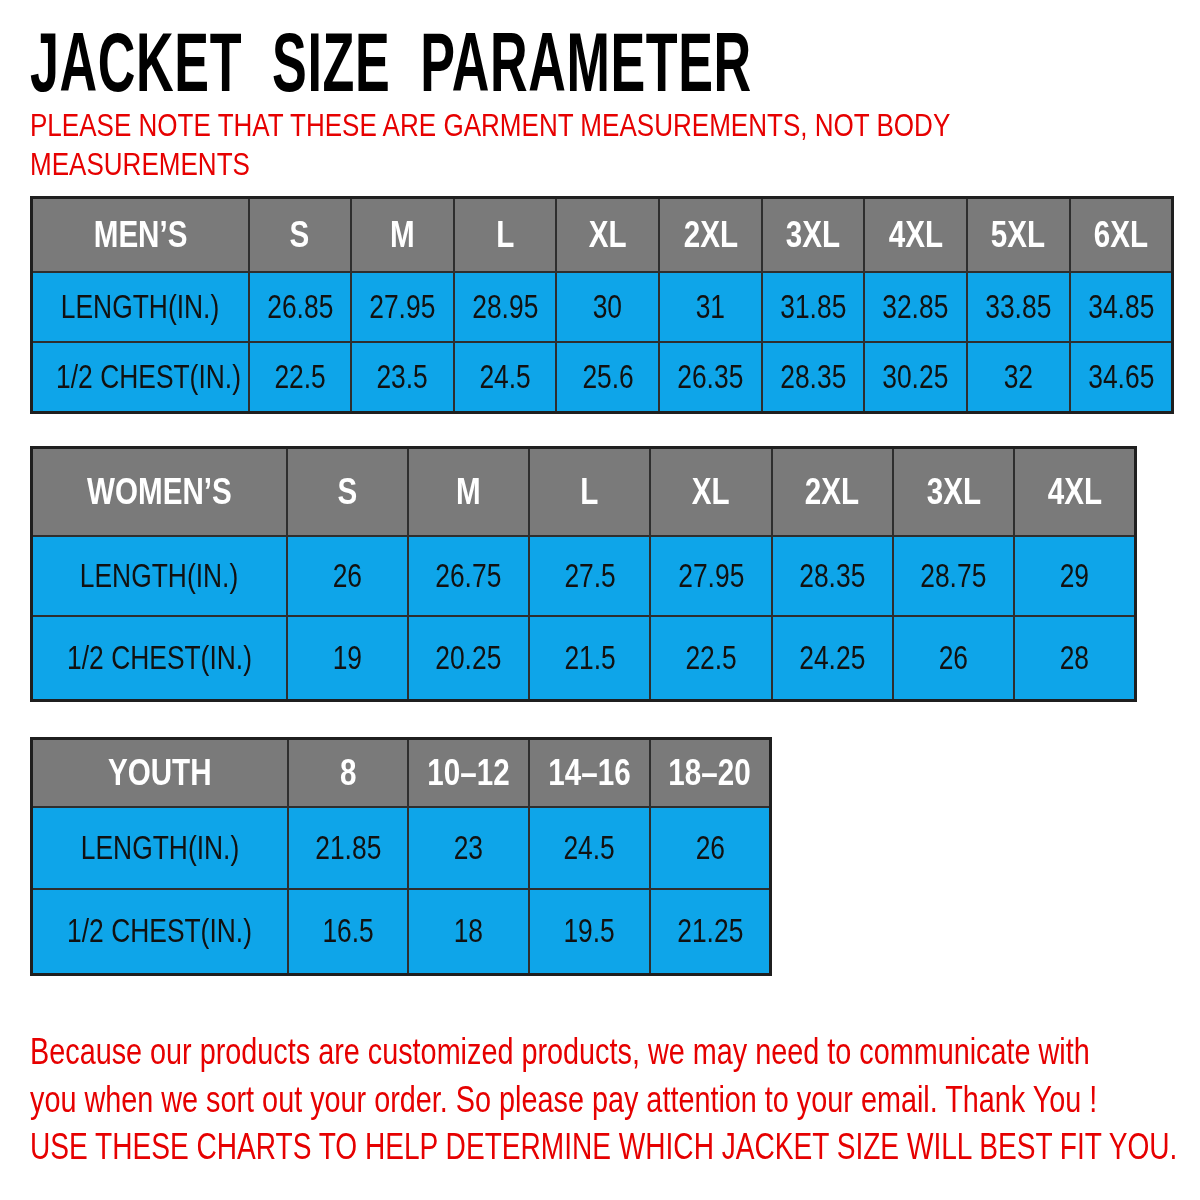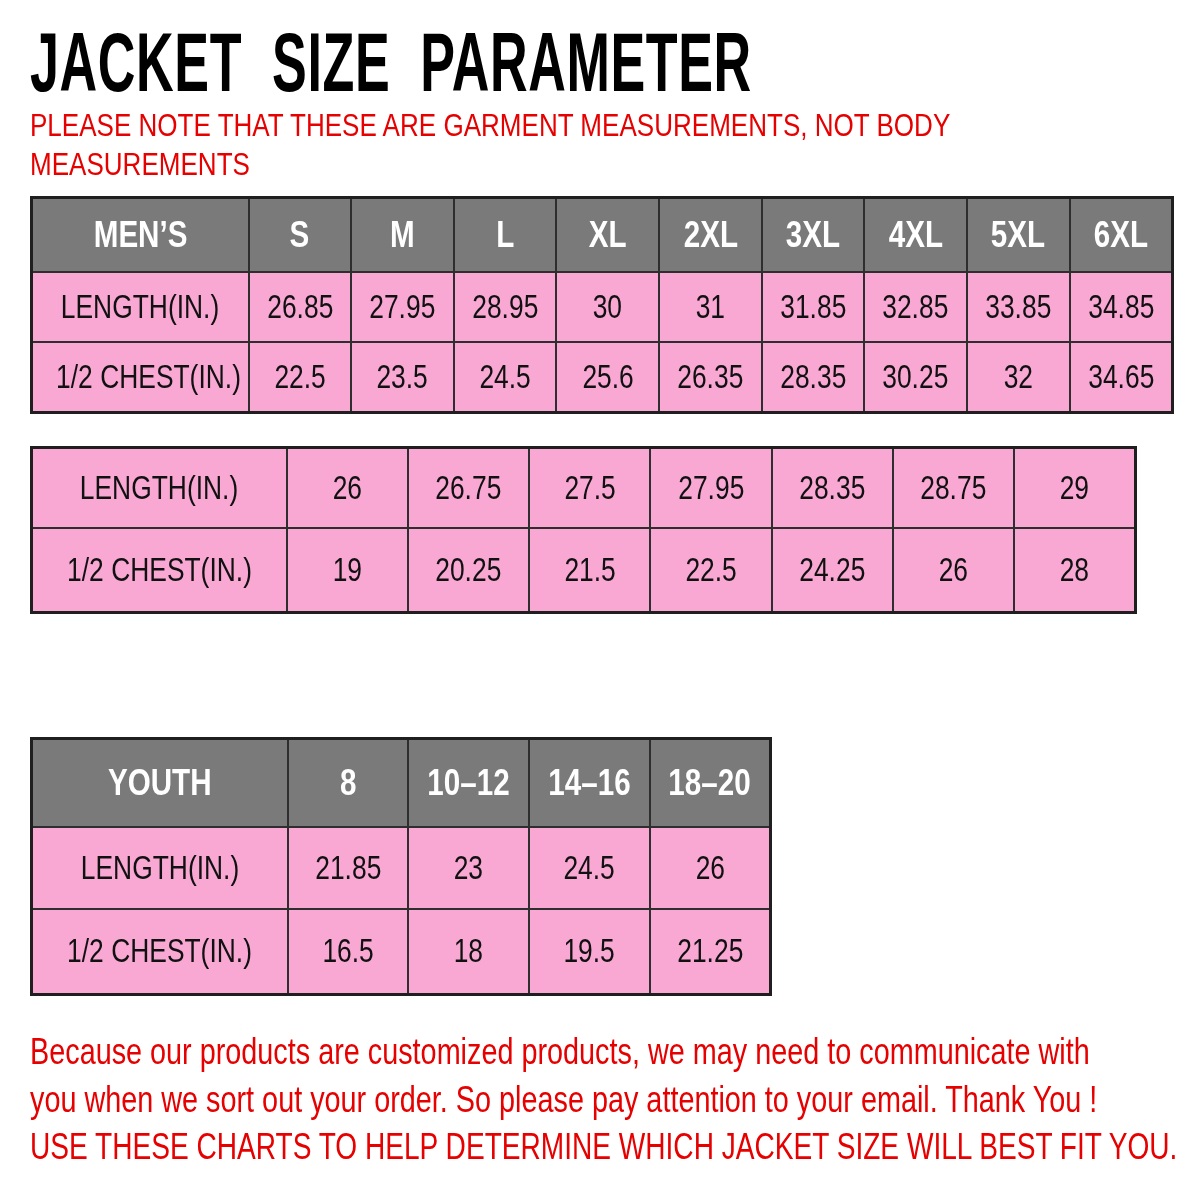--- a/index.html
+++ b/index.html
@@ -21,21 +21,21 @@
   
   #note{
     left:30px;top:106px;width:1095px;
     font-size:31px;line-height:39px;color:#e60000;
     transform:scaleX(0.84);transform-origin:0 0;
   }
 
   
   table{
     position:absolute;border-collapse:collapse;table-layout:fixed;
-    background:#f9a8d4;border:3px solid #1f1f1f;
+    background:#0ea5e9;border:3px solid #1f1f1f;
   }
   th,td{
     border:2px solid #2e2e2e;text-align:center;vertical-align:middle;padding:0;
     overflow:hidden;
   }
   th{background:#7a7a7a;color:#ffffff;font-weight:bold;}
   td{color:#111111;text-decoration:underline;}
   .t{display:inline-block;transform:scaleX(0.8);transform-origin:center center;white-space:nowrap;}
   th .t{font-size:37px;}
   td .t{font-size:33px;font-weight:normal;}
@@ -44,21 +44,21 @@
   #mens-table tr.hrow{height:74px;}
   #mens-table tr.r1{height:70px;}
   #mens-table tr.r2{height:71px;}
 
   #womens-table{left:30px;top:446px;width:1107px;}
   #womens-table tr.hrow{height:88px;}
   #womens-table tr.r1{height:80px;}
   #womens-table tr.r2{height:85px;}
 
   #youth-table{left:30px;top:737px;width:742px;}
-  #youth-table tr.hrow{height:88px;}
+  #youth-table tr.hrow{height:68px;}
   #youth-table tr.r1{height:82px;}
   #youth-table tr.r2{height:86px;}
 
   
   #footer-notice{
     left:30px;top:1028px;width:1375px;
     font-size:36px;line-height:48px;color:#e60000;
     transform:scaleX(0.8);transform-origin:0 0;
   }
   #usage-note{
@@ -132,20 +132,30 @@
     <col style="width:255px">
       <col>
       <col>
       <col>
       <col>
       <col>
       <col>
       <col>
   </colgroup>
   <tbody>
+      <tr class="hrow">
+    <th><span class="t">WOMEN’S</span></th>
+    <th><span class="t">S</span></th>
+    <th><span class="t">M</span></th>
+    <th><span class="t">L</span></th>
+    <th><span class="t">XL</span></th>
+    <th><span class="t">2XL</span></th>
+    <th><span class="t">3XL</span></th>
+    <th><span class="t">4XL</span></th>
+  </tr>
   <tr class="r1">
     <td><span class="t">LENGTH(IN.)</span></td>
     <td><span class="t">26</span></td>
     <td><span class="t">26.75</span></td>
     <td><span class="t">27.5</span></td>
     <td><span class="t">27.95</span></td>
     <td><span class="t">28.35</span></td>
     <td><span class="t">28.75</span></td>
     <td><span class="t">29</span></td>
   </tr>

